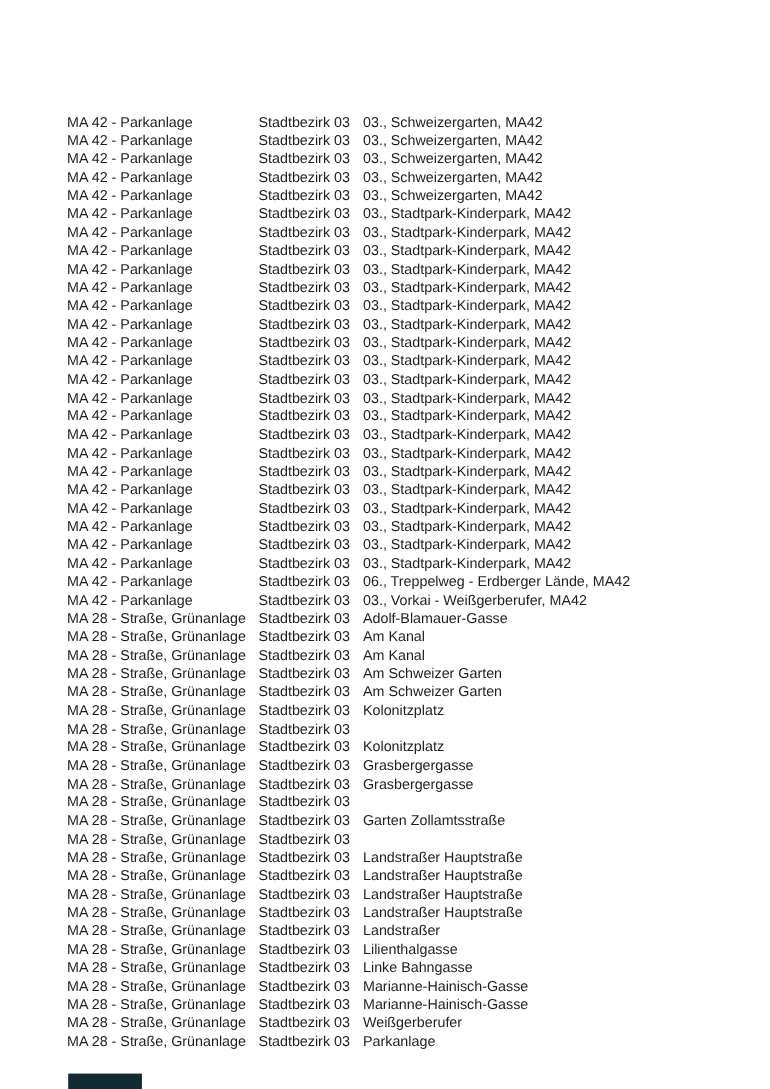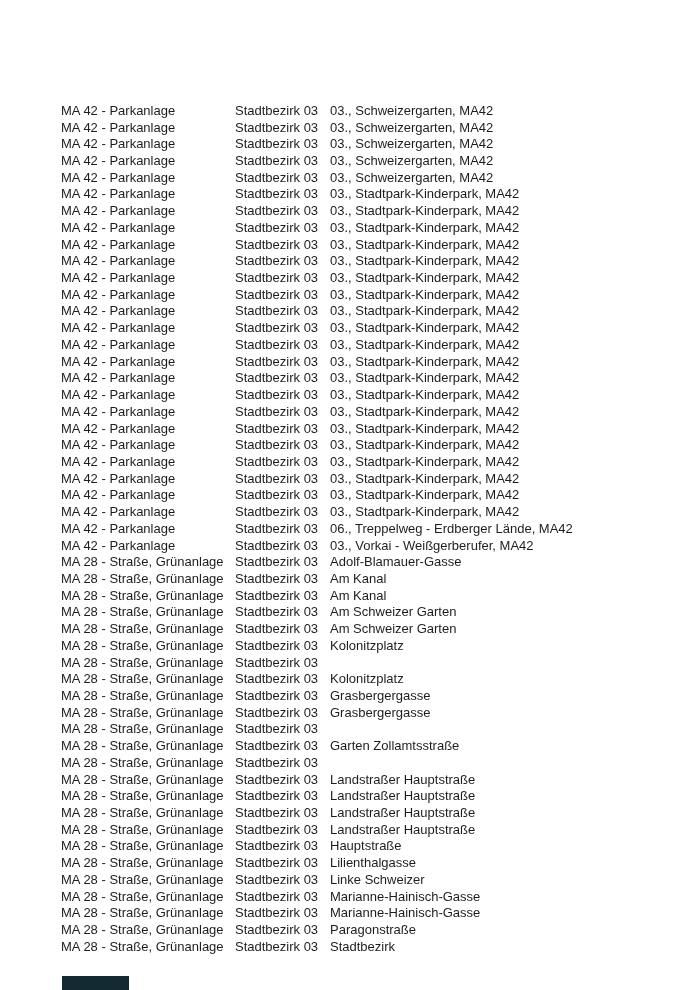--- a/index.html
+++ b/index.html
@@ -319,53 +319,53 @@
 
   <div class="row">
     <span class="cell-category">MA 28 - Straße, Grünanlage</span>
     <span class="cell-district">Stadtbezirk 03</span>
     <span class="cell-location">Landstraßer Hauptstraße</span>
   </div>
 
   <div class="row">
     <span class="cell-category">MA 28 - Straße, Grünanlage</span>
     <span class="cell-district">Stadtbezirk 03</span>
-    <span class="cell-location">Hauptstraße</span>
+    <span class="cell-location">Landstraßer</span>
   </div>
 
   <div class="row">
     <span class="cell-category">MA 28 - Straße, Grünanlage</span>
     <span class="cell-district">Stadtbezirk 03</span>
     <span class="cell-location">Lilienthalgasse</span>
   </div>
 
   <div class="row">
     <span class="cell-category">MA 28 - Straße, Grünanlage</span>
     <span class="cell-district">Stadtbezirk 03</span>
-    <span class="cell-location">Linke Schweizer</span>
+    <span class="cell-location">Linke Bahngasse</span>
   </div>
 
   <div class="row">
     <span class="cell-category">MA 28 - Straße, Grünanlage</span>
     <span class="cell-district">Stadtbezirk 03</span>
     <span class="cell-location">Marianne-Hainisch-Gasse</span>
   </div>
 
   <div class="row">
     <span class="cell-category">MA 28 - Straße, Grünanlage</span>
     <span class="cell-district">Stadtbezirk 03</span>
     <span class="cell-location">Marianne-Hainisch-Gasse</span>
   </div>
 
   <div class="row">
     <span class="cell-category">MA 28 - Straße, Grünanlage</span>
     <span class="cell-district">Stadtbezirk 03</span>
-    <span class="cell-location">Paragonstraße</span>
-  </div>
-
-  <div class="row">
-    <span class="cell-category">MA 28 - Straße, Grünanlage</span>
-    <span class="cell-district">Stadtbezirk 03</span>
-    <span class="cell-location">Stadtbezirk</span>
+    <span class="cell-location">Weißgerberufer</span>
+  </div>
+
+  <div class="row">
+    <span class="cell-category">MA 28 - Straße, Grünanlage</span>
+    <span class="cell-district">Stadtbezirk 03</span>
+    <span class="cell-location">Parkanlage</span>
   </div>
 </div>
   <div class="footer-bar" id="footer-bar" style="background: rgb(20, 42, 51);"></div>
 </div>
 
 </body></html>

